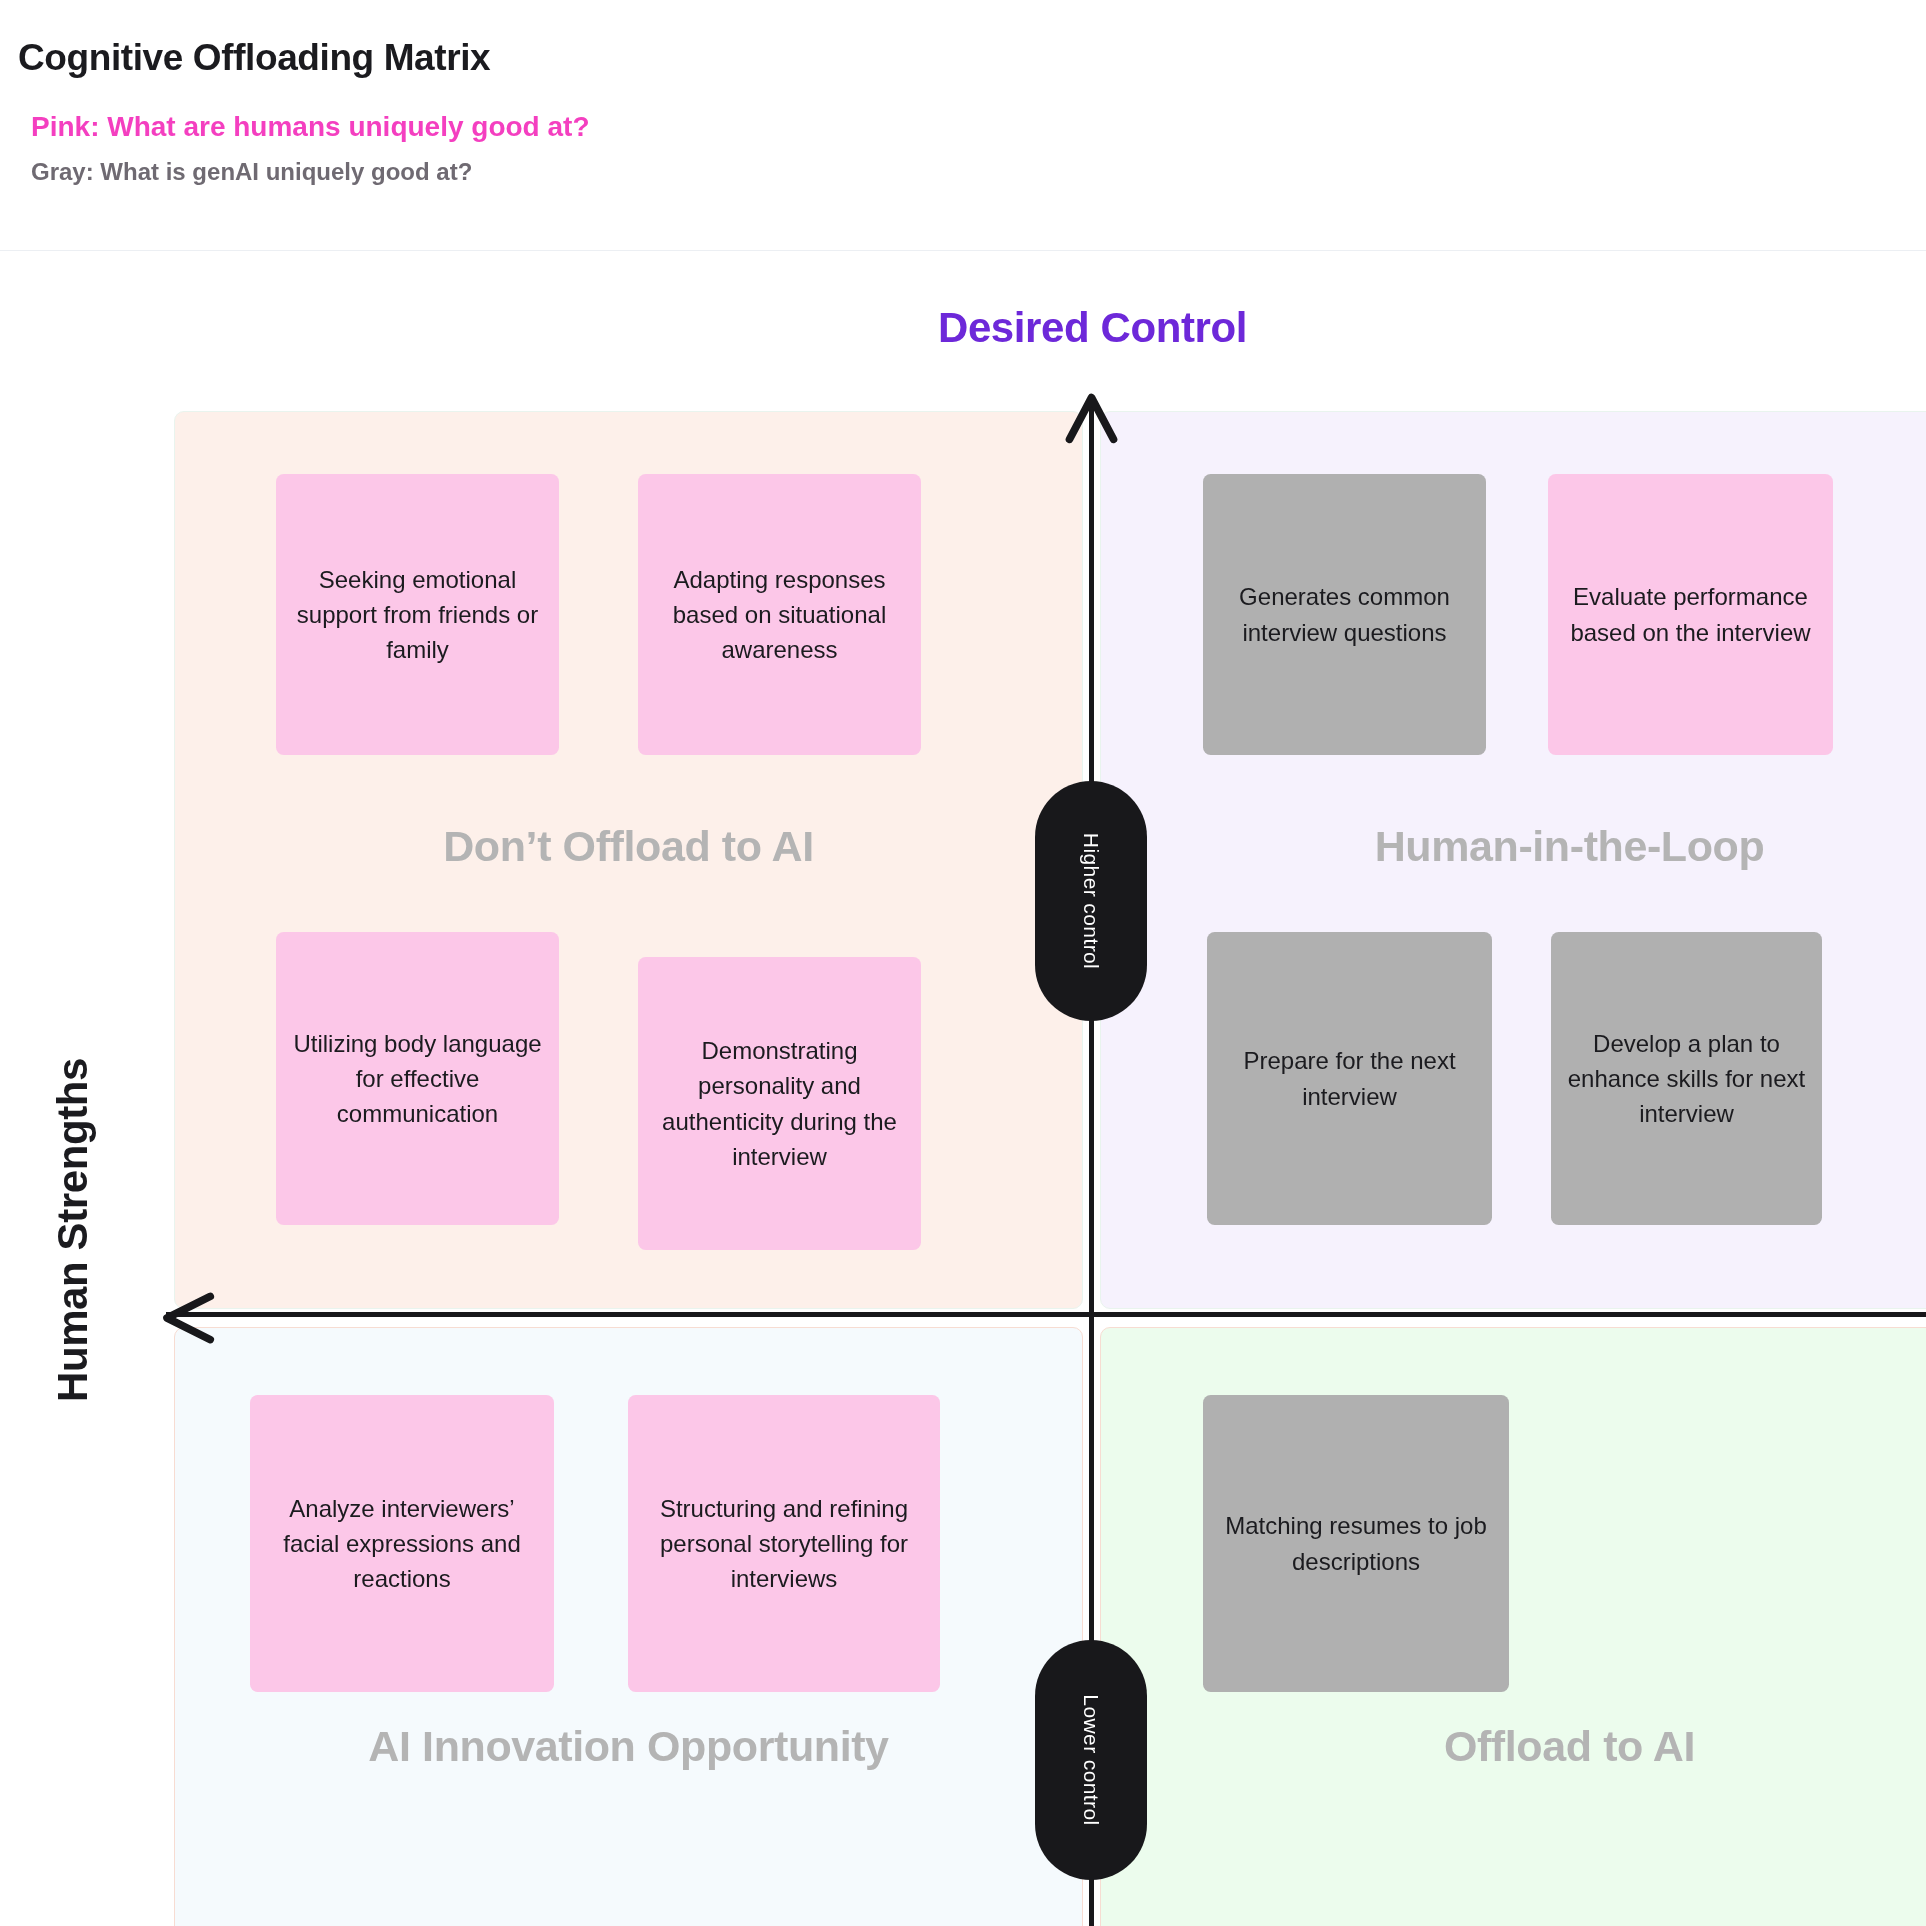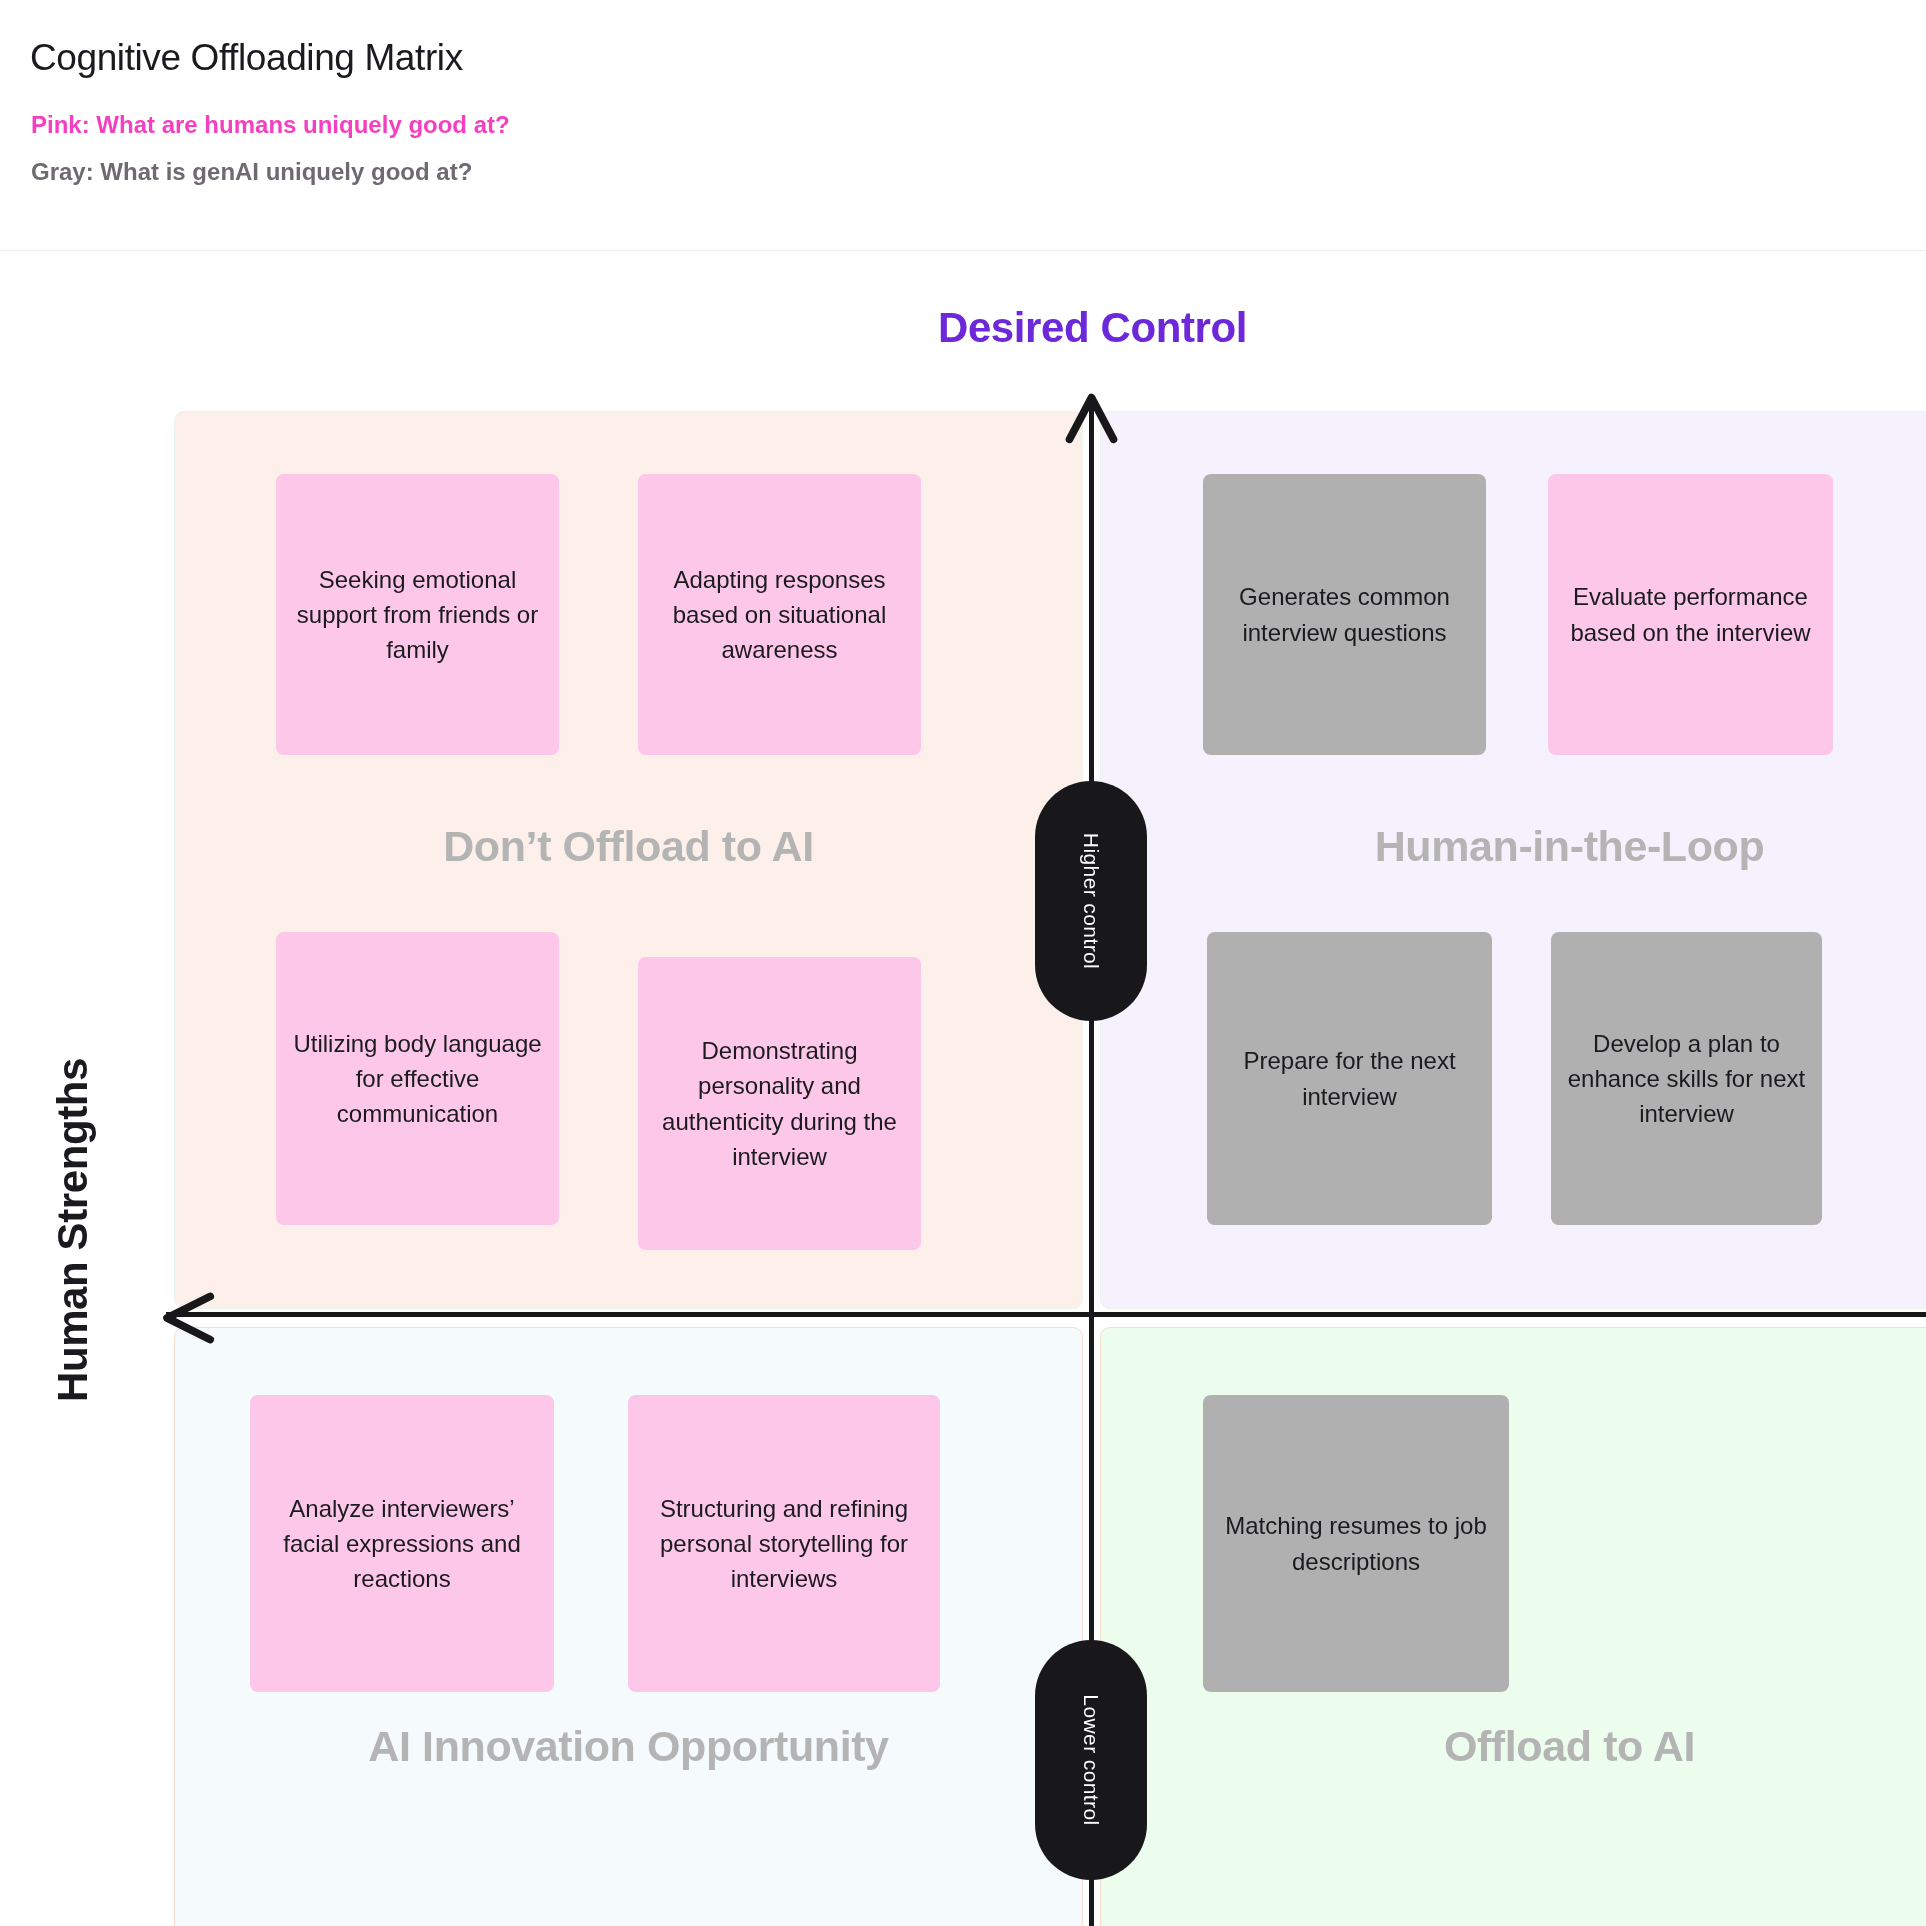--- a/index.html
+++ b/index.html
@@ -6,27 +6,27 @@
   html, body {
     width: 2184px; height: 2329px;
     background: #ffffff;
     font-family: "Liberation Sans", sans-serif;
     overflow: hidden;
   }
 
   
   #header { position: absolute; left: 0; top: 0; width: 2184px; height: 251px; }
   #title {
-    position: absolute; left: 30px; top: 37px;
-    font-size: 37px; font-weight: 400; color: #1b1b1f;
+    position: absolute; left: 18px; top: 37px;
+    font-size: 37px; font-weight: 700; color: #1b1b1f;
     letter-spacing: -0.4px; white-space: nowrap;
   }
   #sub-pink {
     position: absolute; left: 31px; top: 111px;
-    font-size: 24px; font-weight: 700; color: #f43fc0;
+    font-size: 28px; font-weight: 700; color: #f43fc0;
     white-space: nowrap;
   }
   #sub-gray {
     position: absolute; left: 31px; top: 158px;
     font-size: 24px; font-weight: 700; color: #6f6a72;
     white-space: nowrap;
   }
   #header-divider {
     position: absolute; left: 0; top: 250px; width: 2184px; height: 1.2px;
     background: #e7eaee;

